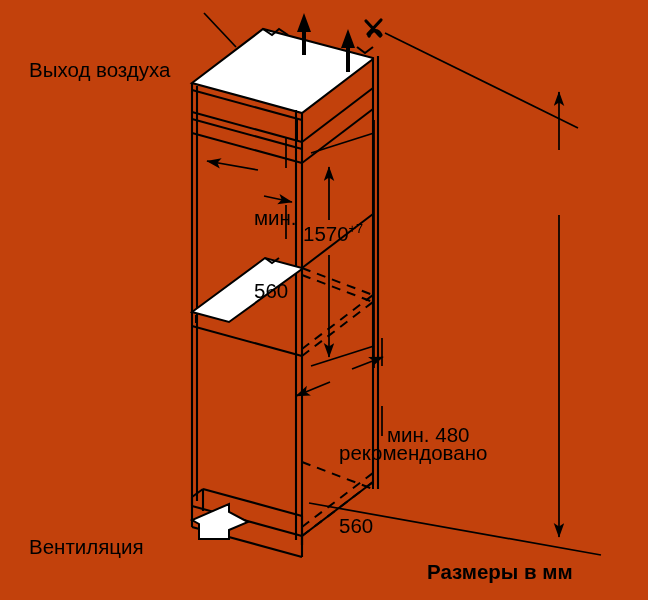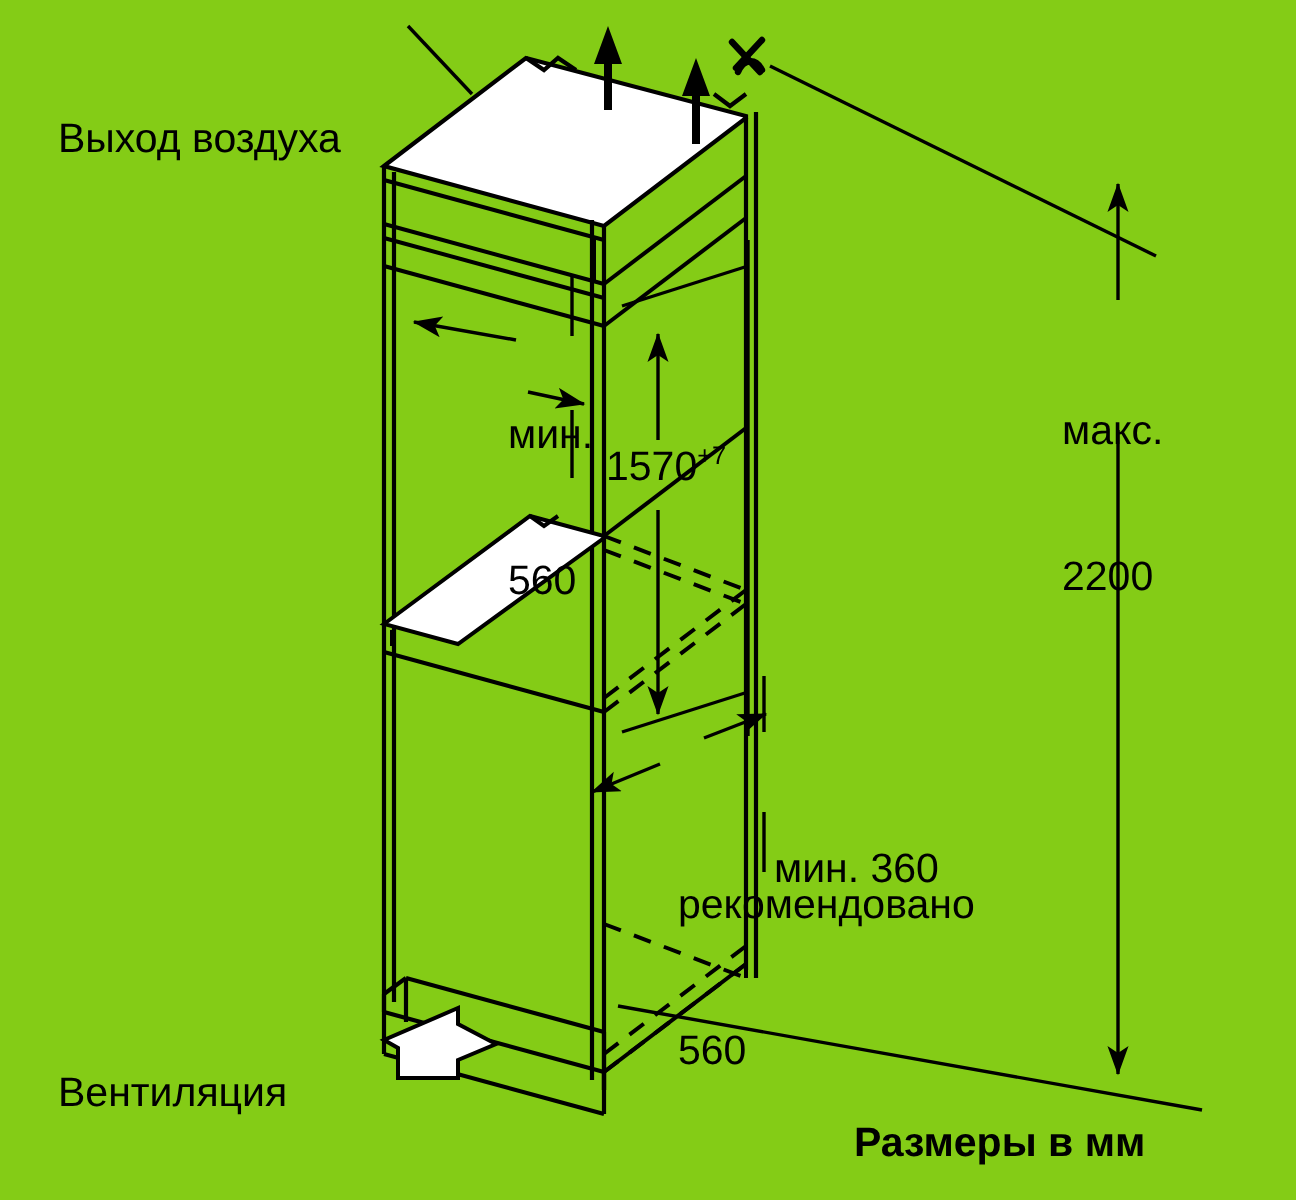--- a/index.html
+++ b/index.html
@@ -11,21 +11,21 @@
     width: 648px;
     height: 600px;
     font-family: "Liberation Sans", sans-serif;
     color: #000000;
     overflow: hidden;
   }
   #diagram-root {
     position: relative;
     width: 648px;
     height: 600px;
-    background: #84cc16;
+    background: #c2410c;
   }
   svg#niche-drawing {
     position: absolute;
     left: 0;
     top: 0;
     width: 648px;
     height: 600px;
     display: block;
   }
   .lbl {
@@ -203,27 +203,23 @@
     
   </div>
 
   <div class="lbl lbl-md" id="label-min-560">
     <div class="nowrap">мин.</div>
     <div class="nowrap">560</div>
   </div>
 
   <div class="lbl lbl-md" id="label-1221"><span>1570</span><span class="sup">+7</span></div>
 
-  <div class="lbl lbl-md" id="label-max-2200">
-    <div class="nowrap">макс.</div>
-    <div class="nowrap">2200</div>
-  </div>
 
   <div class="lbl lbl-md" id="label-recommended-560">
     <div class="nowrap">рекомендовано</div>
     <div class="nowrap">560</div>
   </div>
 
-  <div class="lbl lbl-md" id="label-min-550">мин. 360</div>
+  <div class="lbl lbl-md" id="label-min-550">мин. 480</div>
 
   <div class="lbl lbl-lg" id="label-units" style="font-weight:bold;">Размеры в мм</div>
 
 </div>
 
 </body></html>

